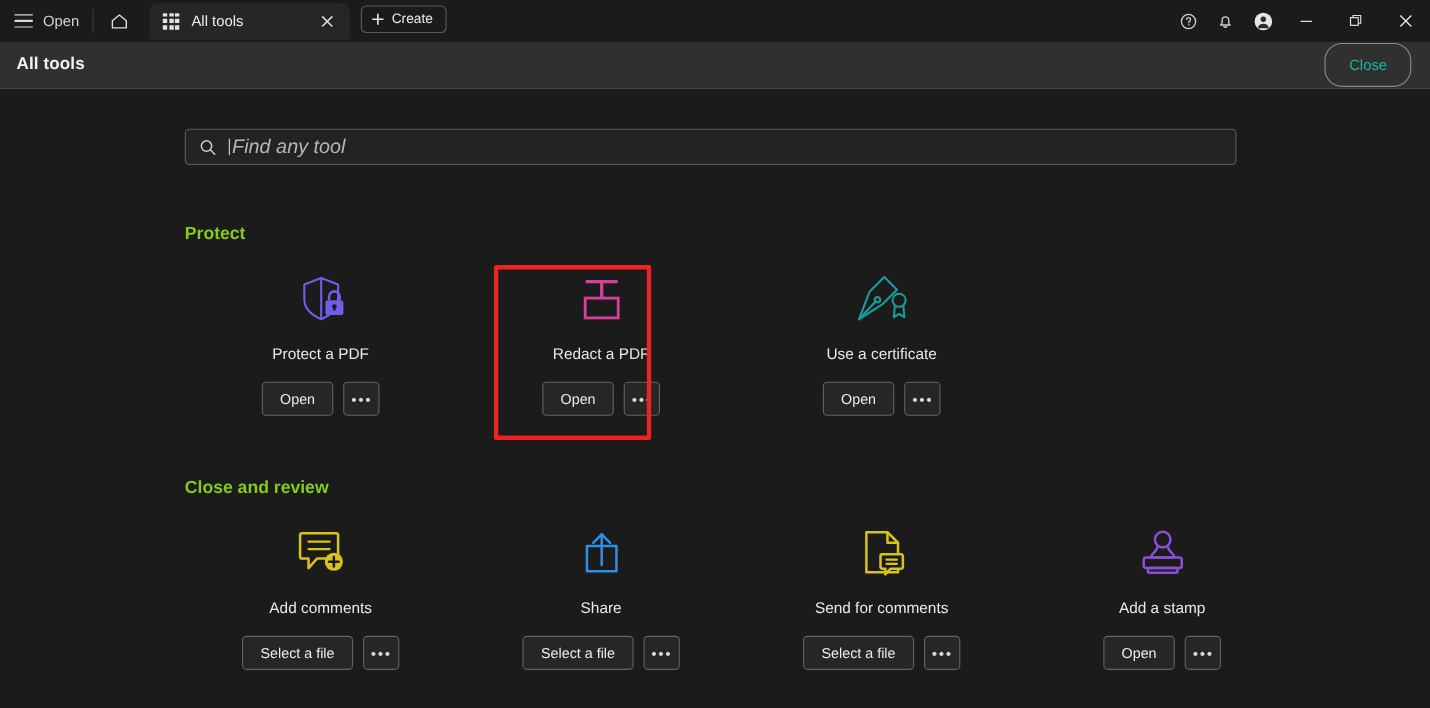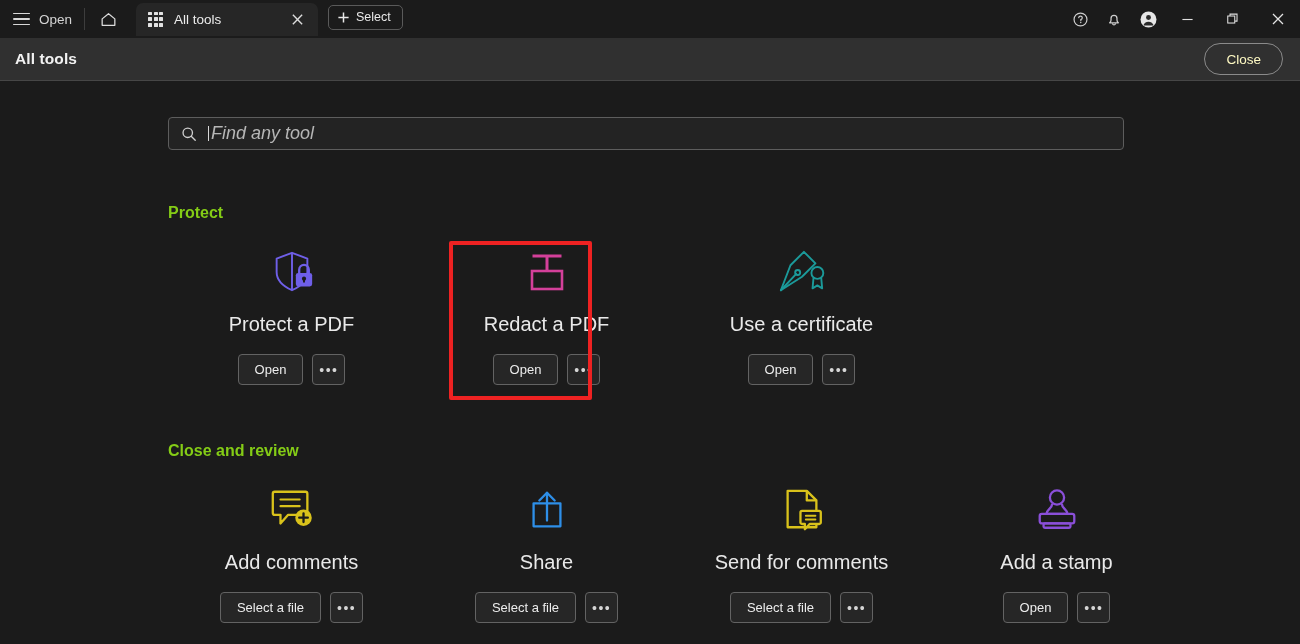--- a/index.html
+++ b/index.html
@@ -71,24 +71,24 @@
     height: 43px;
     background: #303030;
     display: flex; align-items: center;
     padding: 0 20px 0 15px;
     border-bottom: 1px solid #464646;
     position: relative;
   }
   .header-title { font-size: 15.5px; font-weight: bold; color: #f2f2f2; letter-spacing: .1px; }
   .close-btn {
     position:absolute; right: 17px; top: 50%; transform: translateY(-50%);
-    height: 32px; padding: 0 21px;
+    height: 40px; padding: 0 21px;
     border: 1px solid #8a8a8a; border-radius: 16px;
     display:flex; align-items:center; justify-content:center;
-    font-size: 13.5px; color:#fef9c3; background: transparent;
+    font-size: 13.5px; color:#14b8a6; background: transparent;
   }
 
   
   .content {
     height: 563px;
     background: #1b1b1b;
     padding: 0;
     overflow: hidden;
   }
   .inner { width: 1300px; padding-left: 168px; padding-right: 40px; }
@@ -118,21 +118,21 @@
   .cards { display: flex; }
   .card {
     width: 255px;
     display:flex; flex-direction:column; align-items:center;
     padding-top: 26px;
   }
   .card.pos1 { margin-left: -4px; }
   .icon-box { height: 48px; display:flex; align-items:flex-end; justify-content:center; }
   .card-label {
     margin-top: 17px;
-    font-size: 20px; color:#e9e9e9; white-space:nowrap;
+    font-size: 14px; color:#e9e9e9; white-space:nowrap;
   }
   .btn-row { margin-top: 18px; display:flex; gap: 9px; align-items:center; }
   .btn {
     height: 31px;
     border: 1px solid #636363; border-radius: 4px;
     background: #262626;
     display:flex; align-items:center; justify-content:center;
     font-size: 13px; color:#ececec;
     padding: 0 16px;
   }
@@ -187,21 +187,21 @@
         <svg width="13" height="13" viewBox="0 0 14 14" stroke="#dcdcdc" stroke-width="1.5">
           <path d="M2 2 L12 12 M12 2 L2 12"></path>
         </svg>
       </span>
     </div>
 
     <div class="create-btn">
       <svg width="13" height="13" viewBox="0 0 14 14" stroke="#e8e8e8" stroke-width="1.6">
         <path d="M7 1.5 V12.5 M1.5 7 H12.5"></path>
       </svg>
-      <span>Select</span>
+      <span>Create</span>
     </div>
   </div>
 
   <div class="tb-right">
     <div class="tb-ico">
       <svg width="17" height="17" viewBox="0 0 20 20" fill="none" stroke="#cfcfcf" stroke-width="1.4">
         <circle cx="10" cy="10" r="7.6"></circle>
         <path d="M7.9 7.8 a2.1 2.1 0 1 1 2.5 2.3 v1.3" stroke-linecap="round"></path>
         <circle cx="10.3" cy="13.6" r="0.85" fill="#cfcfcf" stroke="none"></circle>
       </svg>

